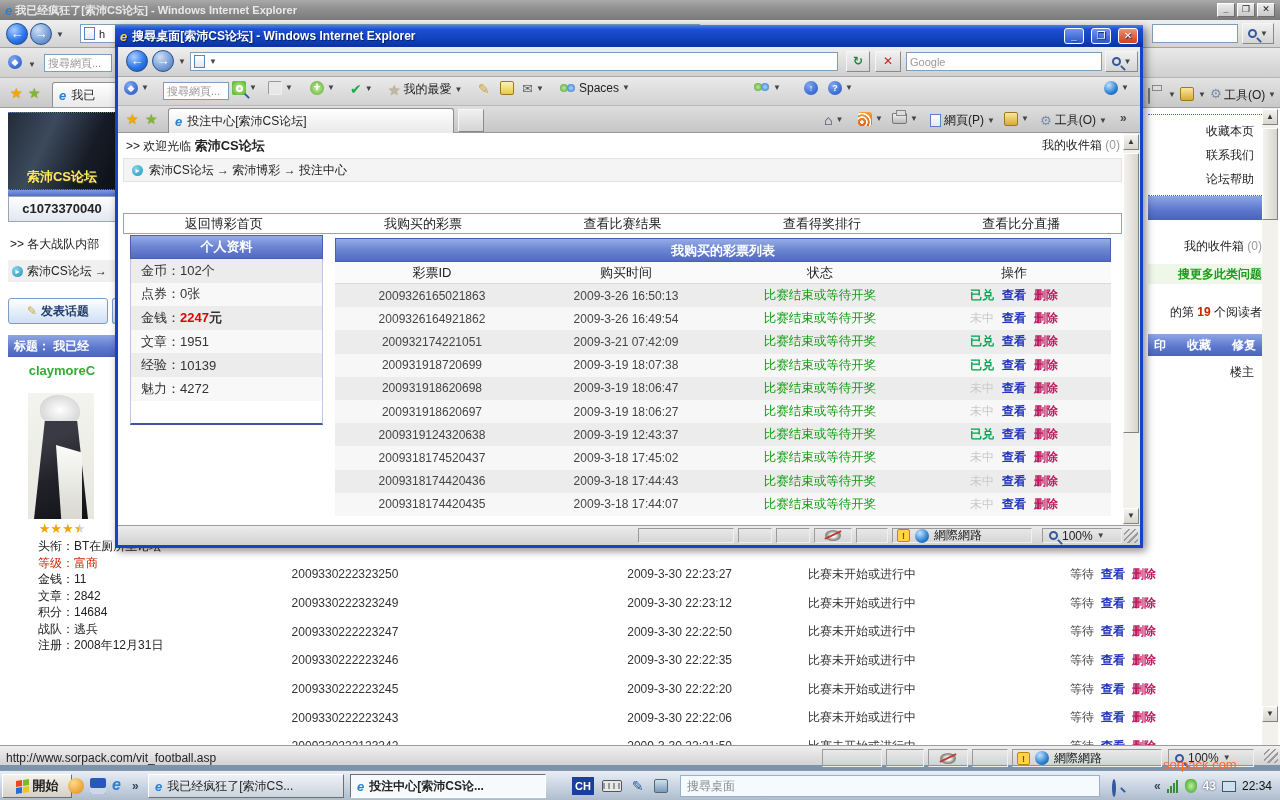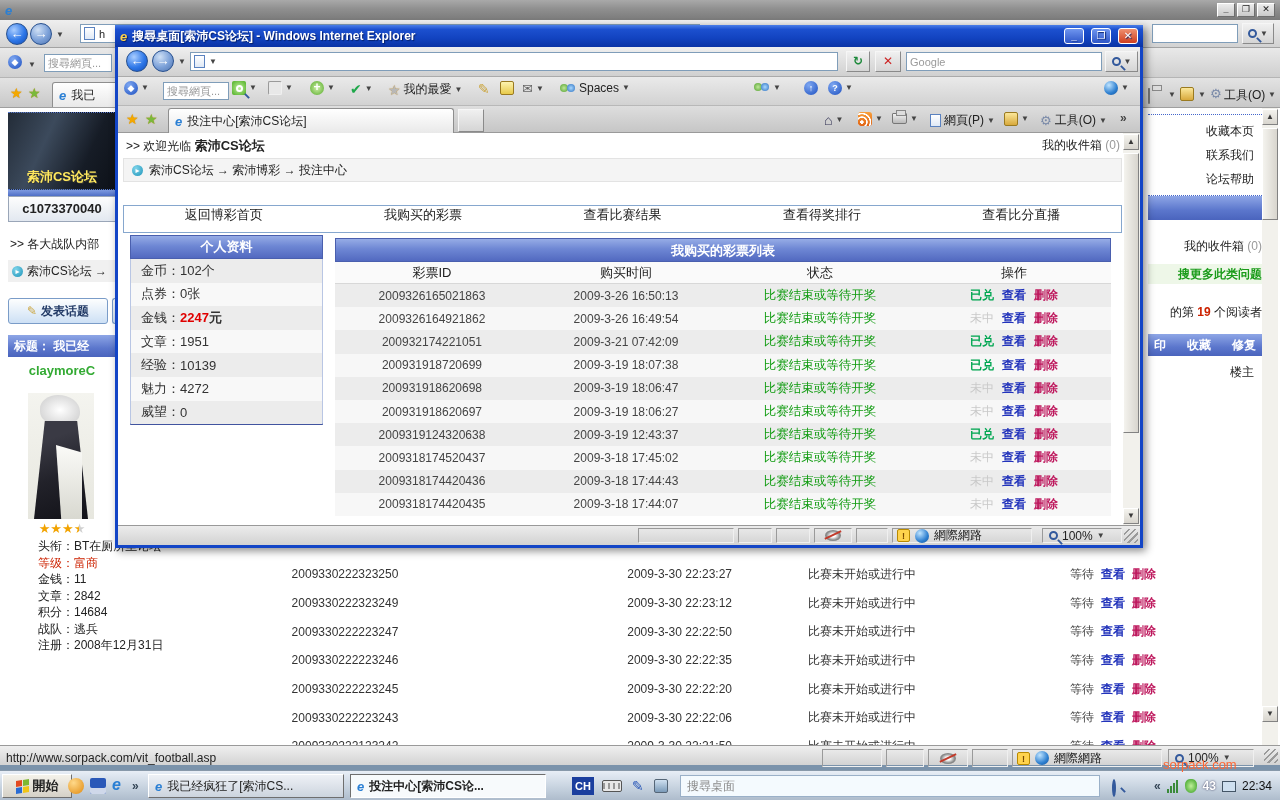--- a/index.html
+++ b/index.html
@@ -107,21 +107,21 @@
 .rss{width:14px;height:14px;border-radius:3px;background:radial-gradient(circle at 28% 72%,#fff 1.5px,transparent 2px),radial-gradient(circle at 28% 72%,transparent 4px,#fff 4.5px,#fff 5.5px,transparent 6px),radial-gradient(circle at 28% 72%,transparent 7.5px,#fff 8px,#fff 9px,transparent 9.5px),linear-gradient(#f8a03c,#e06314)}
 .printer{width:15px;height:11px;background:linear-gradient(#f2f2f2,#b9b9b9);border:1px solid #777;border-radius:1px 1px 2px 2px;position:relative}
 .printer:before{content:"";position:absolute;left:3px;top:-4px;width:8px;height:4px;background:#ddd;border:1px solid #888}
 .gear{color:#7a8aa8;font-size:13px;line-height:13px}
 
 #welcome{left:8px;top:4px;white-space:nowrap}
 #welcome b{font-size:13px}
 #pinbox{right:20px;top:4px;text-align:right;white-space:nowrap}
 #pinbox .cnt{color:#999}
 #pcrumb{left:5px;top:25px;width:999px;height:24px;background:#f4f4f4;border:1px solid #e3e3e3;display:flex;align-items:center;gap:6px;padding:0 8px}
-#pmenu{left:5px;top:72px;width:999px;height:28px;border:1px solid #86a7ce;display:flex;}
+#pmenu{left:5px;top:80px;width:999px;height:21px;border:1px solid #86a7ce;display:flex;align-items:center}
 #pmenu .mi{flex:1;text-align:center;font-size:13px;color:#222;cursor:pointer}
 .panelhead{background:linear-gradient(180deg,#96ace6,#6e87d4 45%,#5269c0);border:1px solid #4a5fae;color:#fff;font-weight:bold;font-size:13px;text-align:center;line-height:22px}
 #profile{left:12px;top:102px;width:193px;height:190px;border:1px solid #b9c6e4;border-bottom:2px solid #41549f;border-top:none}
 #profile .ph{position:absolute;left:-1px;top:0;width:193px;height:24px}
 #prows{position:absolute;left:0;top:24px;width:191px}
 .prow{display:flex;align-items:center;height:23.6px;padding-left:10px;font-size:13px;color:#333}
 .prow:nth-of-type(odd){background:#ececec}
 .prow:nth-of-type(even){background:#f8f8f8}
 .prow.money .pv,.prow.money .ps{font-weight:bold}
 .prow.money .pv{color:#e00000}
@@ -153,20 +153,21 @@
 #wm{position:absolute;left:1163px;top:757px;color:#f63;font-size:13px;z-index:50}
 </style>
 </head>
 <body>
 
 <div id="screen">
 
   <div id="bw">
     <div id="bw-title">
       <span class="eic">e</span>&nbsp;
+      <span>我已经疯狂了[索沛CS论坛] - Windows Internet Explorer</span>
       <span class="sp"></span>
       <span class="tbtn">_</span>
       <span class="tbtn">❐</span>
       <span class="tbtn">✕</span>
     </div>
     <div id="bw-nav">
       <span class="circ" style="left:6px;top:3px">←</span>
       <span class="circ dim" style="left:30px;top:3px">→</span>
       <span class="ab dd" style="left:56px;top:10px">▼</span>
       <span class="ab addr" style="left:80px;top:4px;width:620px;height:19px">
@@ -578,25 +579,20 @@
                 <span class="pv">10139</span>
                 <span class="ps"></span>
               </div>
 
               <div class="prow">
                 <span>魅力：</span>
                 <span class="pv">4272</span>
                 <span class="ps"></span>
               </div>
 
-              <div class="prow">
-                <span>威望：</span>
-                <span class="pv">0</span>
-                <span class="ps"></span>
-              </div>
             </div>
         </div>
 
         <div class="ab" id="lottery">
           <div class="panelhead ph">我购买的彩票列表</div>
           <div id="lcols">
 
           <span class="lc">彩票ID</span>
               <span class="lc">购买时间</span>
               <span class="lc">状态</span>

